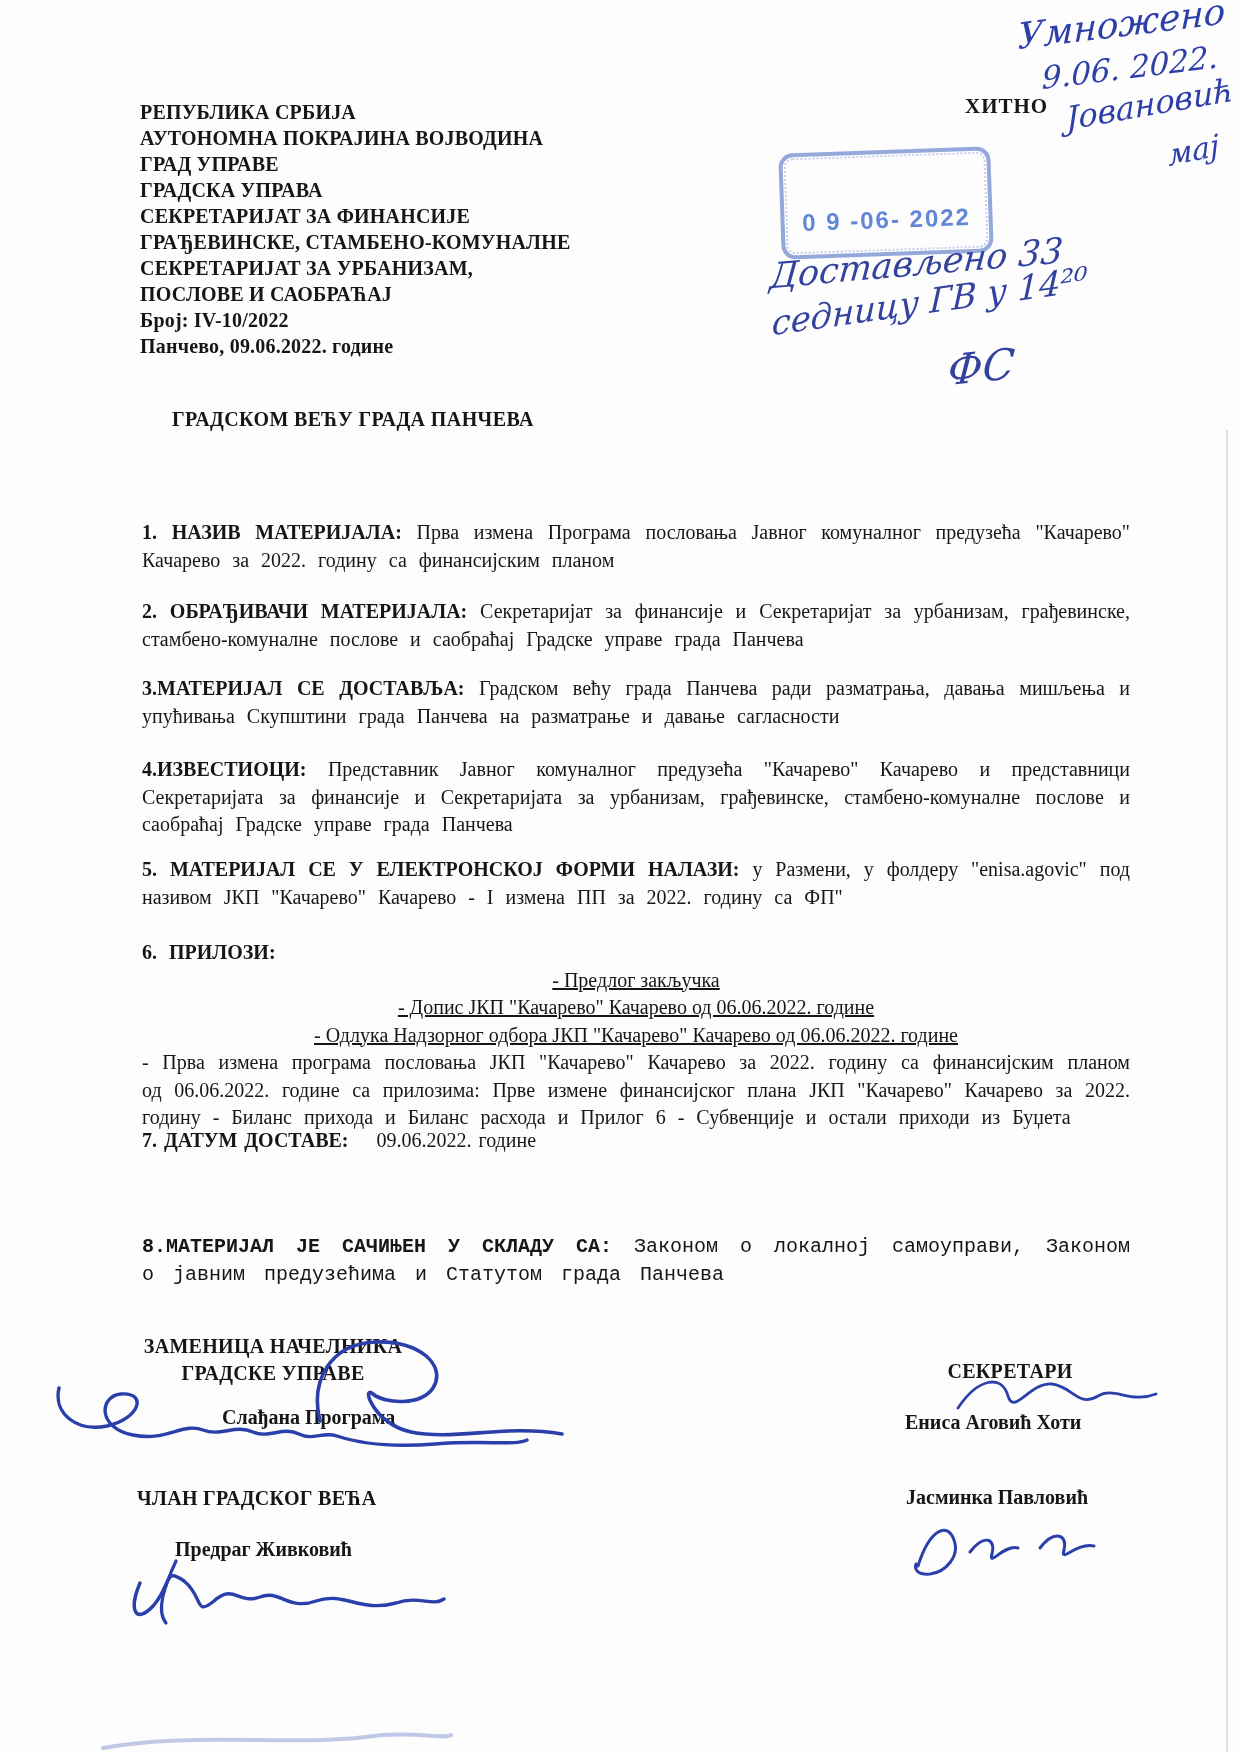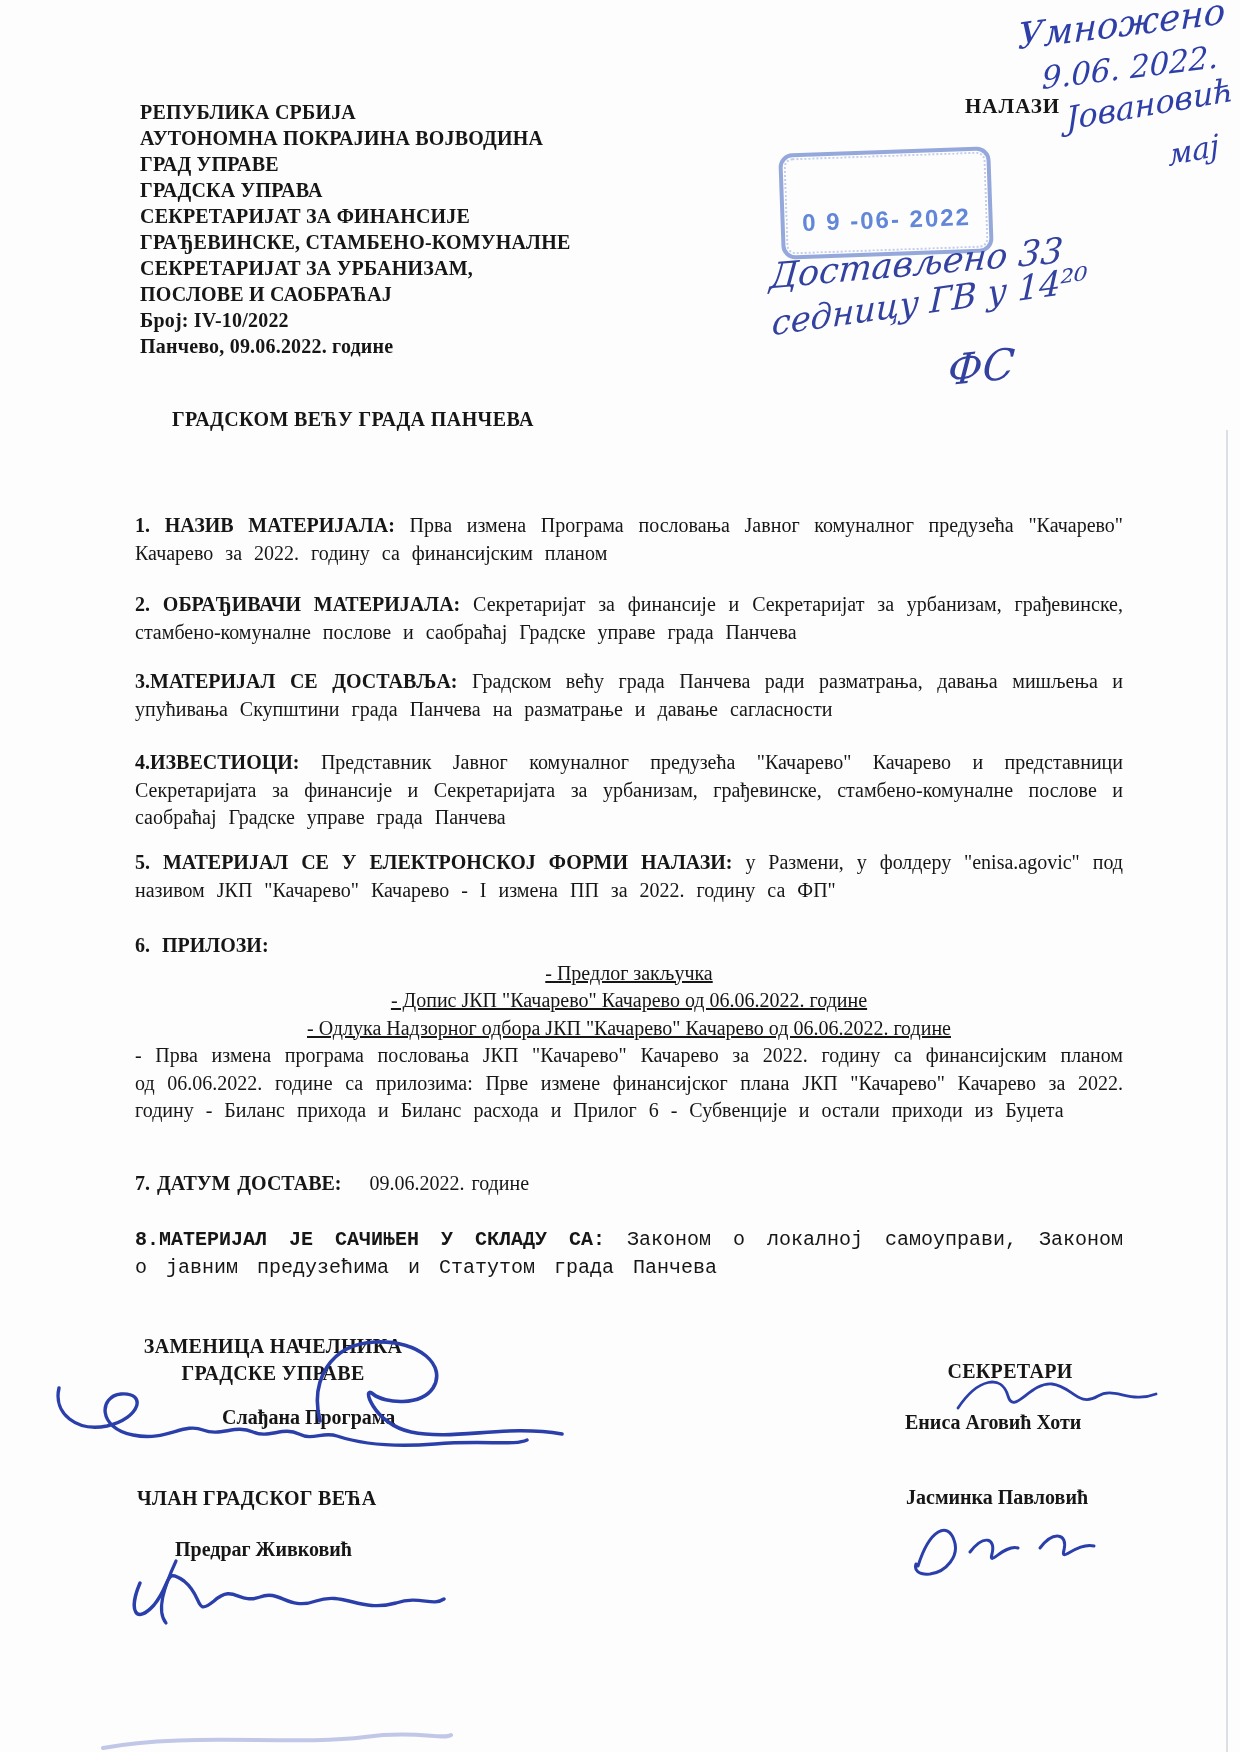--- a/index.html
+++ b/index.html
@@ -13,24 +13,24 @@
   
   .hdr { position:absolute; left:140px; top:99px; font-weight:bold;
     font-size:20px; line-height:26px; letter-spacing:.2px; }
   .hdr span { display:block; }
   .urgent { position:absolute; left:965px; top:94px; font-weight:bold;
     font-size:21px; letter-spacing:1px; }
   .recipient { position:absolute; left:139px; top:408px; font-weight:bold;
     font-size:20px; letter-spacing:.4px;margin-left:33px; }
   
   .sec { position:absolute; left:135px; width:988px; font-size:20px;
-    line-height:27.5px; text-align:justify; word-spacing:7px; margin:0; }
+    line-height:27.5px; text-align:justify; word-spacing:7px; margin:7px; }
   .sec b { font-weight:bold; }
   .s1{top:512px;} .s2{top:591px;} .s3{top:668px;} .s4{top:749px;}
-  .s5{top:849px;} .s6{top:932px;} .s7{top:1170px;} .s8{top:1226px;font-family:Liberation Mono, monospace;}
+  .s5{top:849px;} .s6{top:932px;} .s7{top:1120px;} .s8{top:1226px;font-family:Liberation Mono, monospace;}
   .attach-label { display:block; }
   .attach-item { display:block; word-spacing:normal; text-align:center;text-decoration:underline; }
   .attach-par { display:block; text-align:justify; }
   .s7 { word-spacing:2px; }
   .s7 .val { margin-left:28px; font-weight:normal; }
   
   .hw { position:absolute; font-family:"DejaVu Serif", serif; font-style:italic;
     color:#2e3fa8; white-space:nowrap; transform-origin:left center; }
   .hw1 { left:1018px; top:16px;  font-size:36px; transform:rotate(-7deg) skewX(-8deg); }
   .hw2 { left:1042px; top:60px;  font-size:31px; transform:rotate(-7deg) skewX(-8deg); }
@@ -73,21 +73,21 @@
     <span>ГРАД УПРАВЕ</span>
     <span>ГРАДСКА УПРАВА</span>
     <span>СЕКРЕТАРИЈАТ ЗА ФИНАНСИЈЕ</span>
     <span>ГРАЂЕВИНСКЕ, СТАМБЕНО-КОМУНАЛНЕ</span>
     <span>СЕКРЕТАРИЈАТ ЗА УРБАНИЗАМ,</span>
     <span>ПОСЛОВЕ И САОБРАЋАЈ</span>
     <span>Број: IV-10/2022</span>
     <span>Панчево, 09.06.2022. године</span>
   </div>
 
-  <div class="urgent">НАЛАЗИ</div>
+  <div class="urgent">ХИТНО</div>
 
   <div class="hw hw1">Умножено</div>
   <div class="hw hw2">9.06. 2022.</div>
   <div class="hw hw3">Јовановић</div>
   <div class="hw hw4">мај</div>
 
   <div class="stamp">
     <div class="stamp-date">0 9 -06- 2022</div>
   </div>
 

